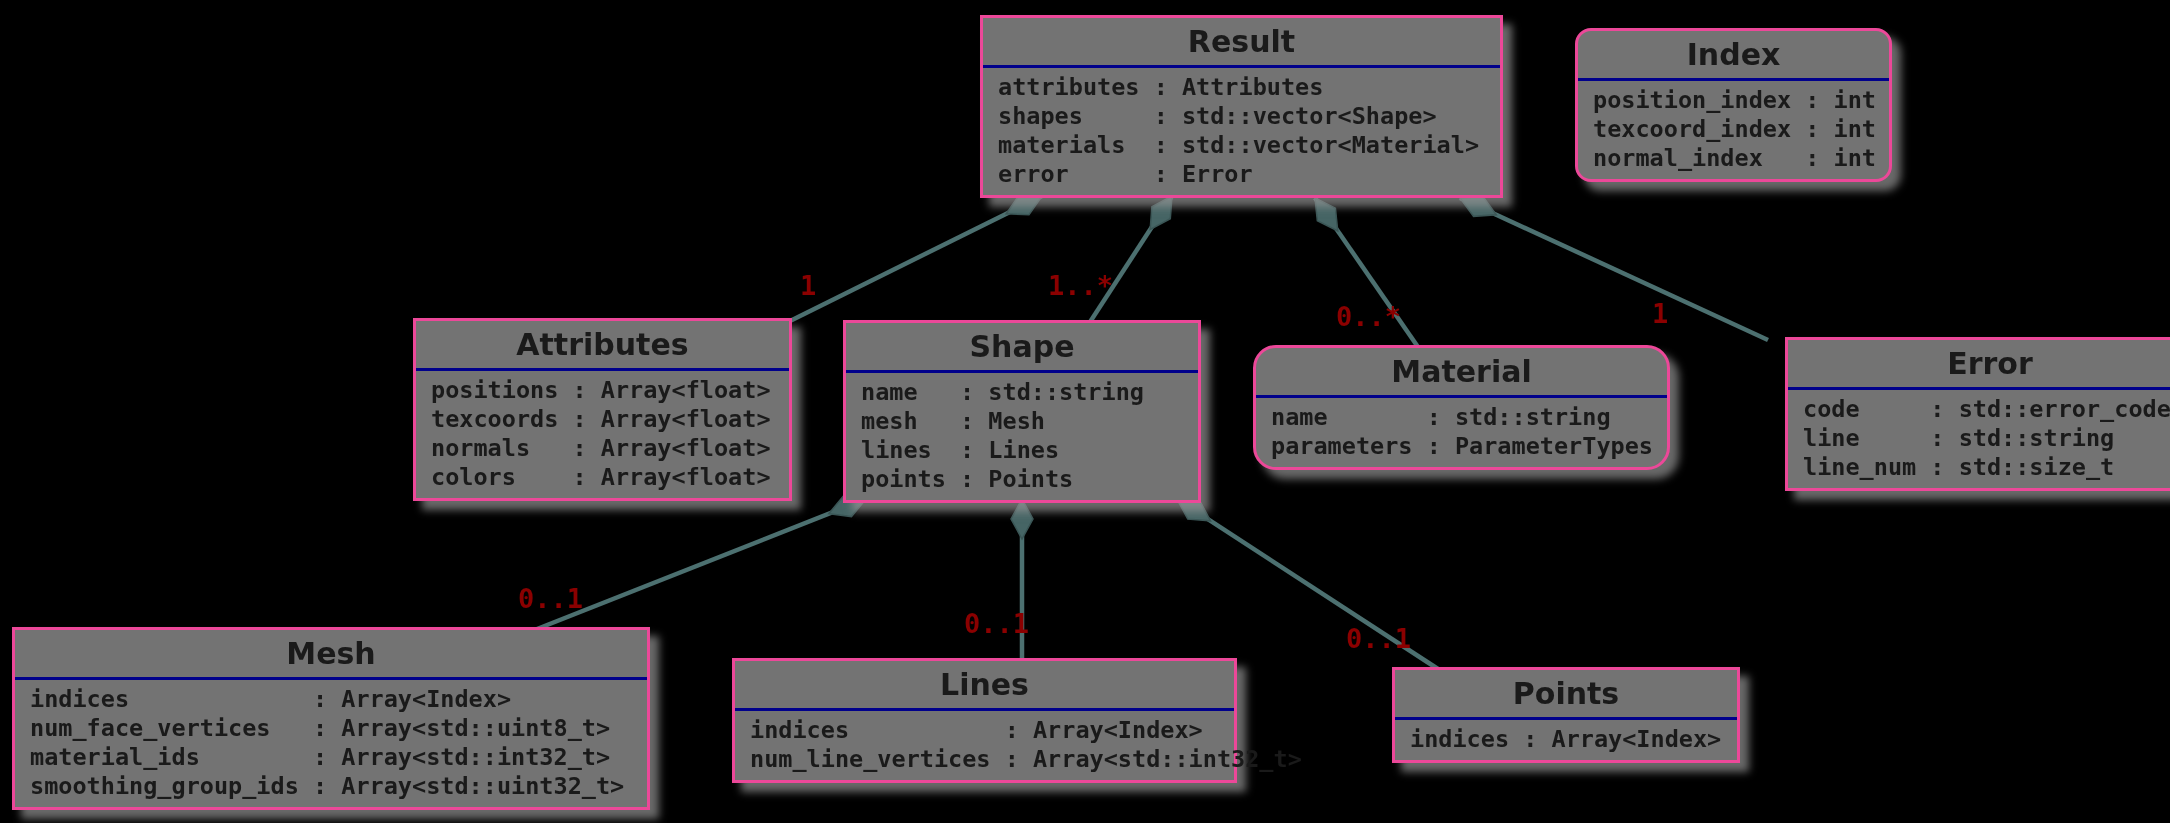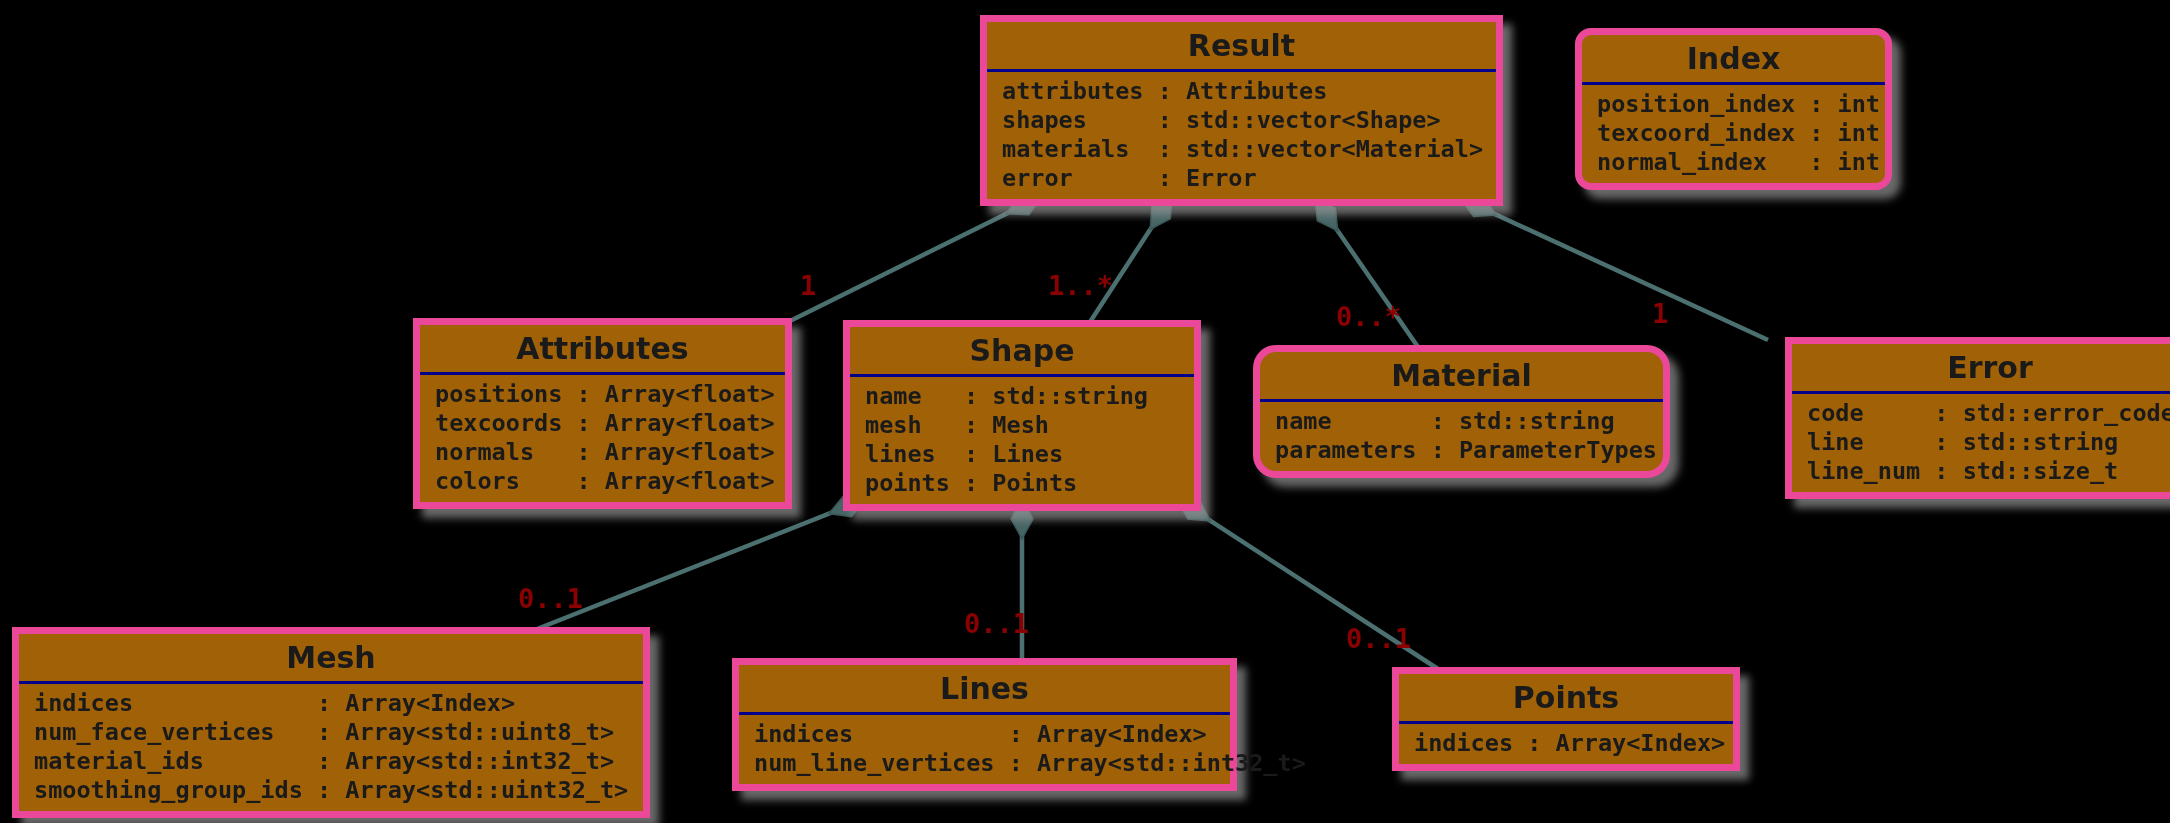--- a/index.html
+++ b/index.html
@@ -12,22 +12,22 @@
     width: 2170px;
     height: 823px;
     background: #000000;
     overflow: hidden;
     font-family: "DejaVu Sans Mono", monospace;
   }
   
   .uml-box {
     position: absolute;
     box-sizing: border-box;
-    background: #a16207;
-    border: 7px solid #ec4899;
+    background: #737373;
+    border: 3px solid #ec4899;
     box-shadow: 9px 9px 8px rgba(150,150,150,0.70);
   }
   .uml-title {
     font-family: "DejaVu Sans", sans-serif;
     font-weight: bold;
     font-size: 30px;
     line-height: 30px;
     color: #1A1A1A;
     text-align: center;
     padding: 9px 6px 8px 6px;

